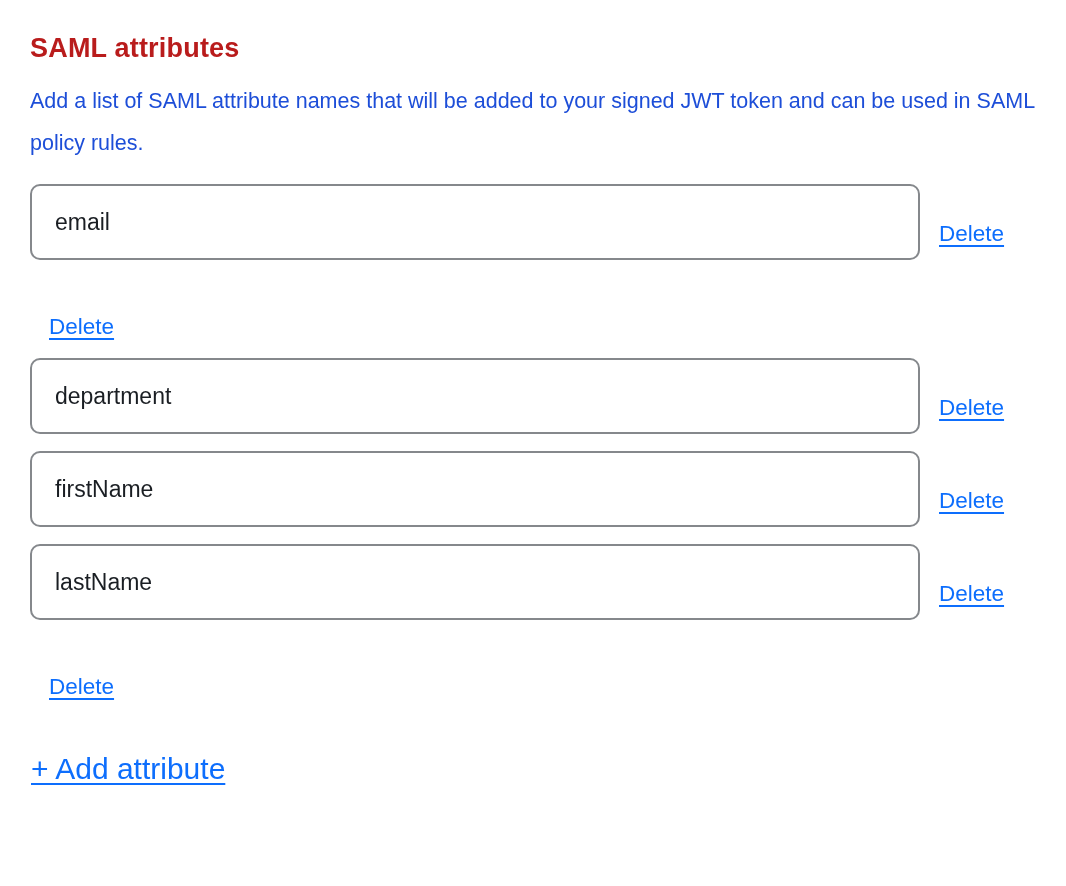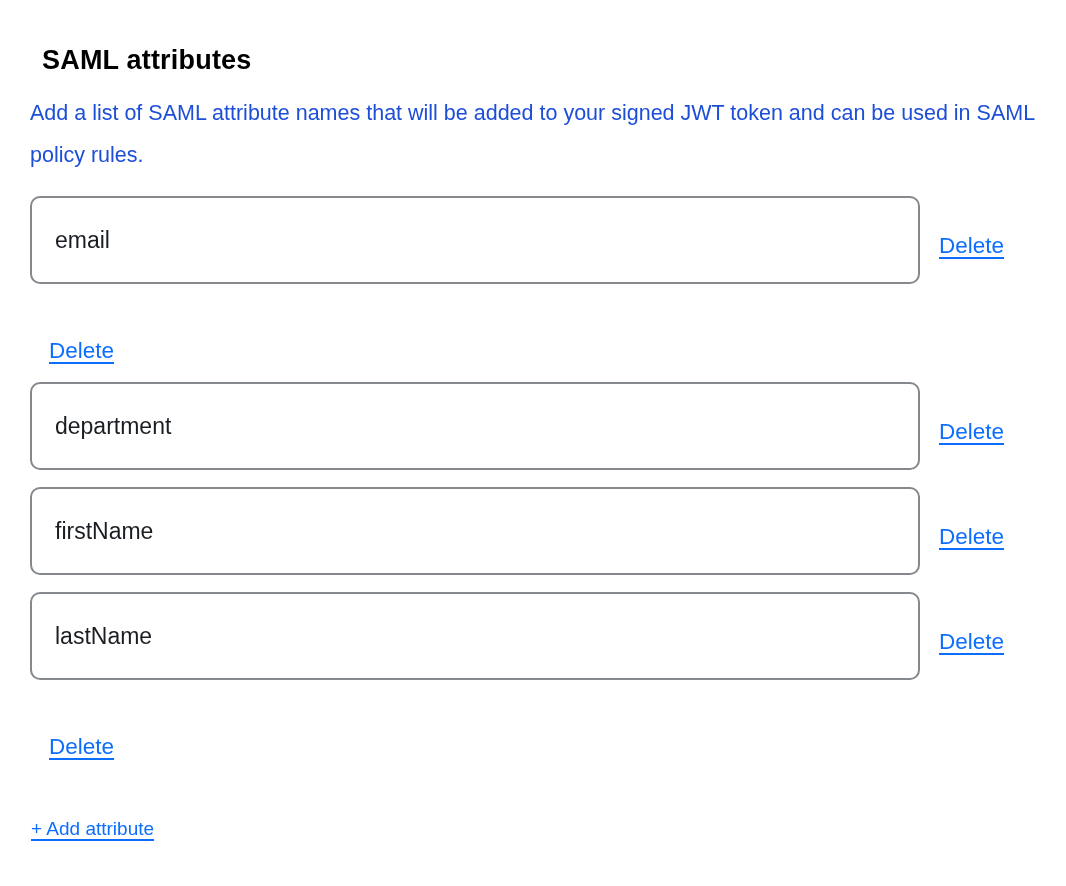--- a/index.html
+++ b/index.html
@@ -10,46 +10,46 @@
     font-family: "Liberation Sans", "DejaVu Sans", sans-serif;
   }
   .page {
     width: 1066px;
     height: 886px;
     background: #ffffff;
     padding: 28px 30px 20px 30px;
     overflow: hidden;
   }
   .section-title {
-    margin: 12px;
+    margin: 0;
     font-size: 27px;
     line-height: 40px;
     font-weight: 700;
-    color: #000000;
+    color: #b91c1c;
     letter-spacing: 0.2px;
   }
   .section-description {
     margin: 12px 0 0 0;
     max-width: 1010px;
     font-size: 21.5px;
     line-height: 42px;
     font-weight: 400;
     color: #1d4ed8;
   }
   .attribute-list {
     margin-top: 20px;
   }
   .attribute-row {
     display: flex;
     align-items: flex-start;
     margin-bottom: 17px;
   }
   .attribute-input {
     width: 890px;
-    height: 88px;
+    height: 76px;
     border: 2px solid #85888c;
     border-radius: 10px;
     background: #ffffff;
     padding: 0 23px;
     font-family: "Liberation Sans", "DejaVu Sans", sans-serif;
     font-size: 23px;
     color: #1a1e23;
     outline: none;
   }
   a.link {
@@ -64,21 +64,21 @@
     margin-left: 19px;
     margin-top: 9px;
     font-size: 22.5px;
     line-height: 28px;
     white-space: nowrap;
   }
   .add-attribute-link {
     display: inline-block;
     margin-top: 12px;
     margin-left: 1px;
-    font-size: 19px;
+    font-size: 30px;
     line-height: 30px;
     text-align: right;
   }
 </style>
 </head>
 <body>
 
 <div class="page">
 
   <h2 class="section-title">SAML attributes</h2>

